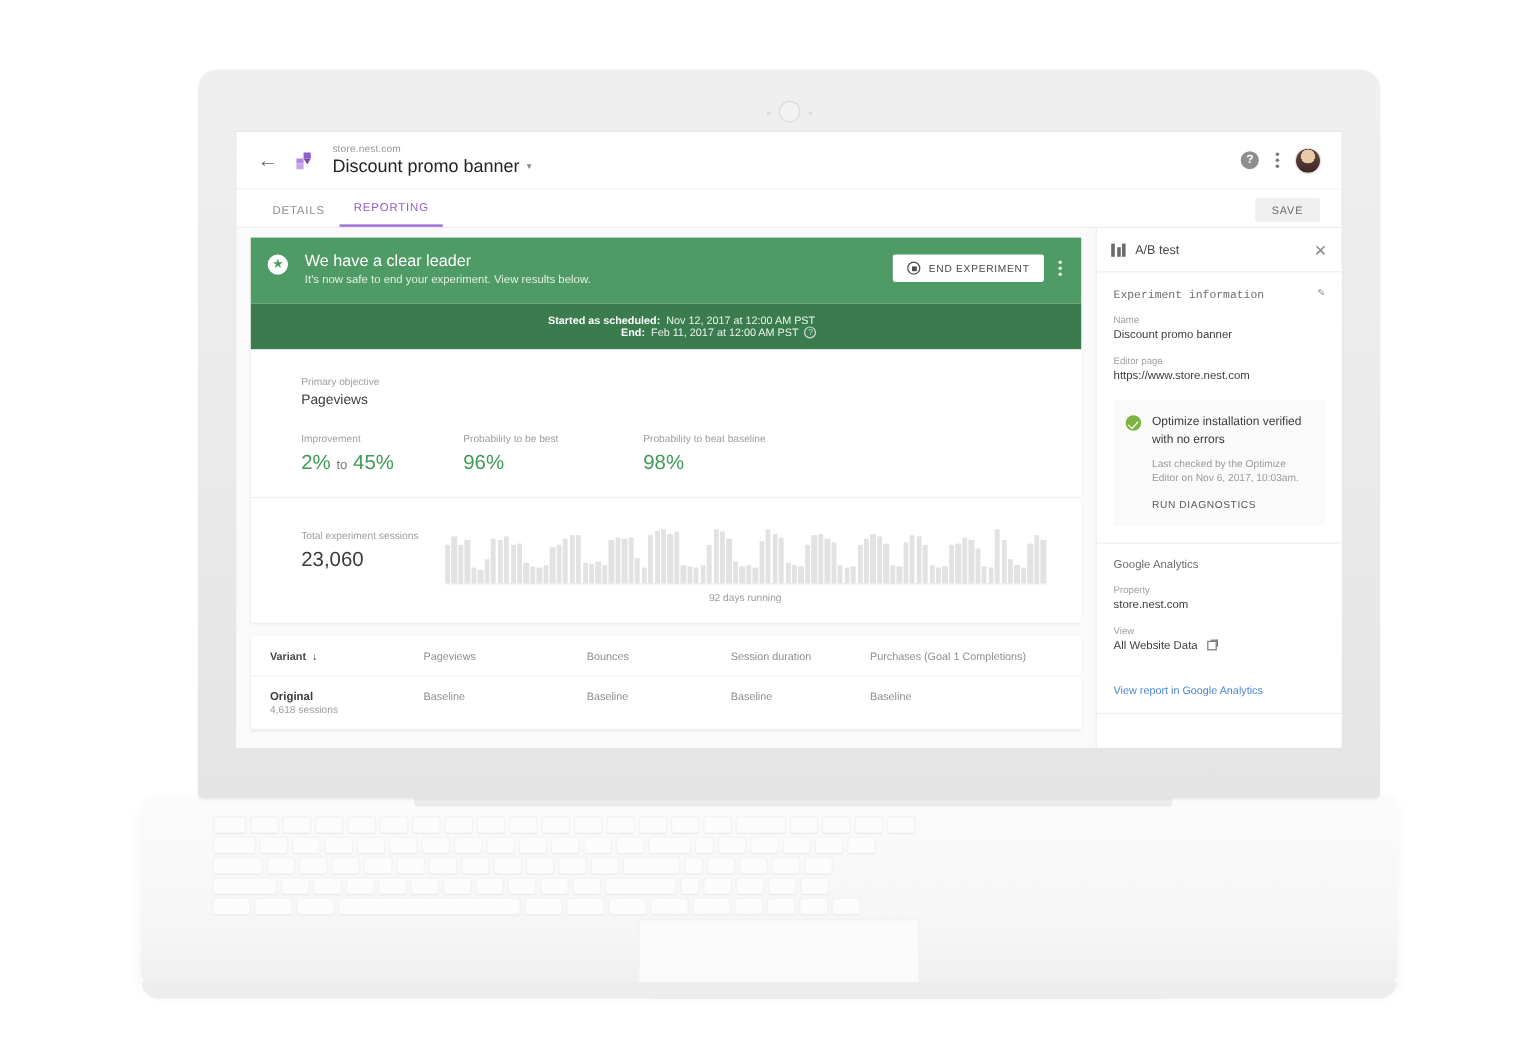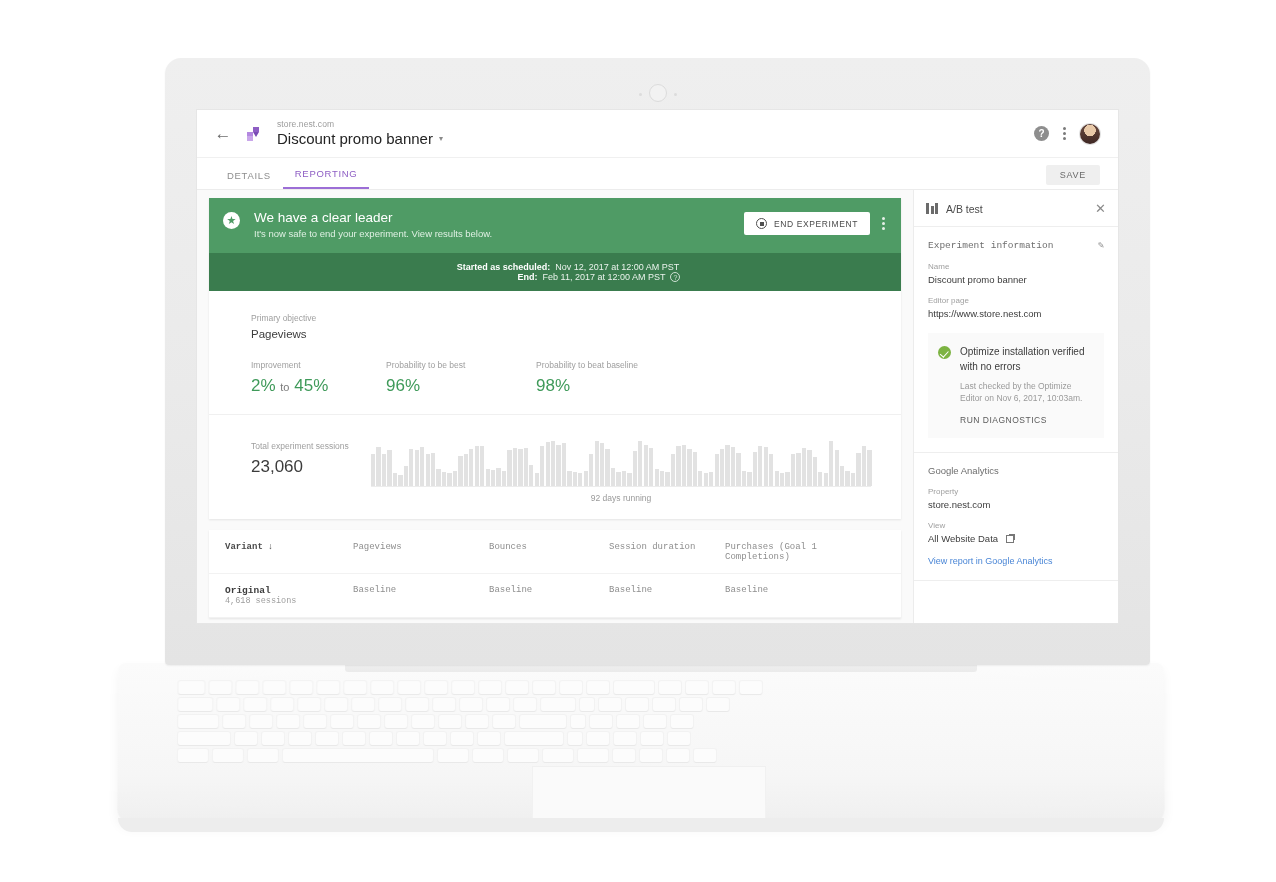--- a/index.html
+++ b/index.html
@@ -160,21 +160,21 @@
   .chart-wrap { flex:1; }
   .bars { height:52px; display:flex; align-items:flex-end; gap:1.2px; border-bottom:1px solid #ececec; }
   .bar { flex:1; background:#e2e2e2; }
   .chart-cap { text-align:center; font-size:8.5px; color:#9a9a9a; margin-top:6px; }
 
   
   .imp-card { background:#fff; box-shadow:0 1px 2px rgba(0,0,0,.09); margin-top:11px; }
   .imp-head { display:flex; align-items:center; padding:13px 16px; border-bottom:1px solid #efefef; }
   .imp-title { font-size:11px; color:#4a4a4a; }
   .add-obj { margin-left:auto; font-size:9px; letter-spacing:.5px; color:#4a86d6; cursor:pointer; }
-  .trow { display:flex; align-items:flex-start; padding:11px 16px; border-bottom:1px solid #f2f2f2;font-family:Liberation Mono, monospace; }
+  .trow { display:flex; align-items:flex-start; padding:11px 16px; border-bottom:1px solid #f2f2f2; }
   .trow.hdr { padding:12px 16px 11px; }
   .tc { font-size:9px; color:#8e8e8e; }
   .trow.hdr .tc.first { color:#4a4a4a; font-weight:bold; display:flex; gap:5px; align-items:center;}
   .trow.body .tc.first b { color:#3c3c3c; font-size:9.5px; display:block; }
   .trow.body .tc.first span { color:#9e9e9e; font-size:8.5px; }
   .c1{width:128px;flex:0 0 auto;} .c2{width:136px;flex:0 0 auto;}
   .c3{width:120px;flex:0 0 auto;} .c4{width:116px;flex:0 0 auto;} .c5{flex:1;}
 
   
   .panel { width:205px; flex:0 0 auto; background:#fff; border-left:1px solid #ececec; }
@@ -192,21 +192,21 @@
   .fld-v { font-size:9.5px; color:#3c3c3c; margin-top:3px; }
   .verify-box { background:#fafafa; padding:12px 12px 13px 10px; margin-top:14px; display:flex; }
   .chk { width:13px;height:13px;border-radius:50%;background:#7cb342;flex:0 0 auto;margin-top:1px;position:relative;}
   .chk::after{content:"";position:absolute;left:4px;top:2.5px;width:3.5px;height:6.5px;border:solid #fff;border-width:0 1.5px 1.5px 0;transform:rotate(42deg);}
   .vb-txt { margin-left:9px; }
   .vb-h { font-size:10px; color:#3c3c3c; line-height:1.45; }
   .vb-p { font-size:8.5px; color:#9a9a9a; line-height:1.45; margin-top:6px; }
   .vb-a { font-size:8.5px; letter-spacing:.5px; color:#5a5a5a; margin-top:10px; cursor:pointer; }
   .ext-ico { display:inline-block; width:8px;height:8px;border:1px solid #777; margin-left:5px; position:relative; vertical-align:-1px;}
   .ext-ico::after{content:"";position:absolute;right:-2px;top:-2px;width:5px;height:5px;border-top:1px solid #777;border-right:1px solid #777;}
-  .ga-link { font-size:9px; color:#4a86d6; margin-top:12px; cursor:pointer; }
+  .ga-link { font-size:9px; color:#4a86d6; margin-top:26px; cursor:pointer; }
 </style>
 </head>
 <body>
 
 <div class="stage">
 
   <div class="laptop-base">
     <div class="kb">
         <div class="krow" style="top: 0px;">
           <div class="key" style="width: 26px;"></div>

